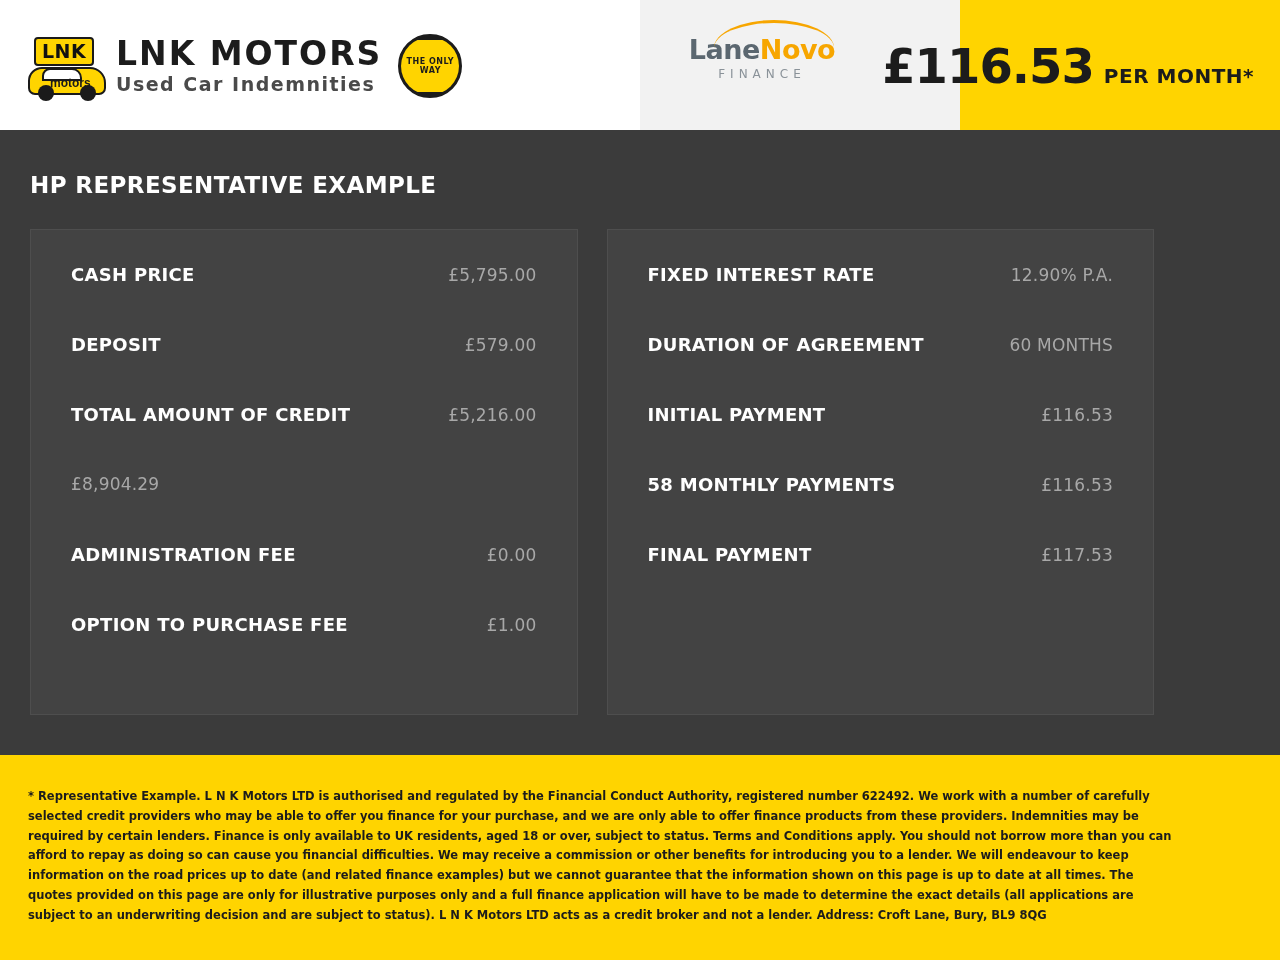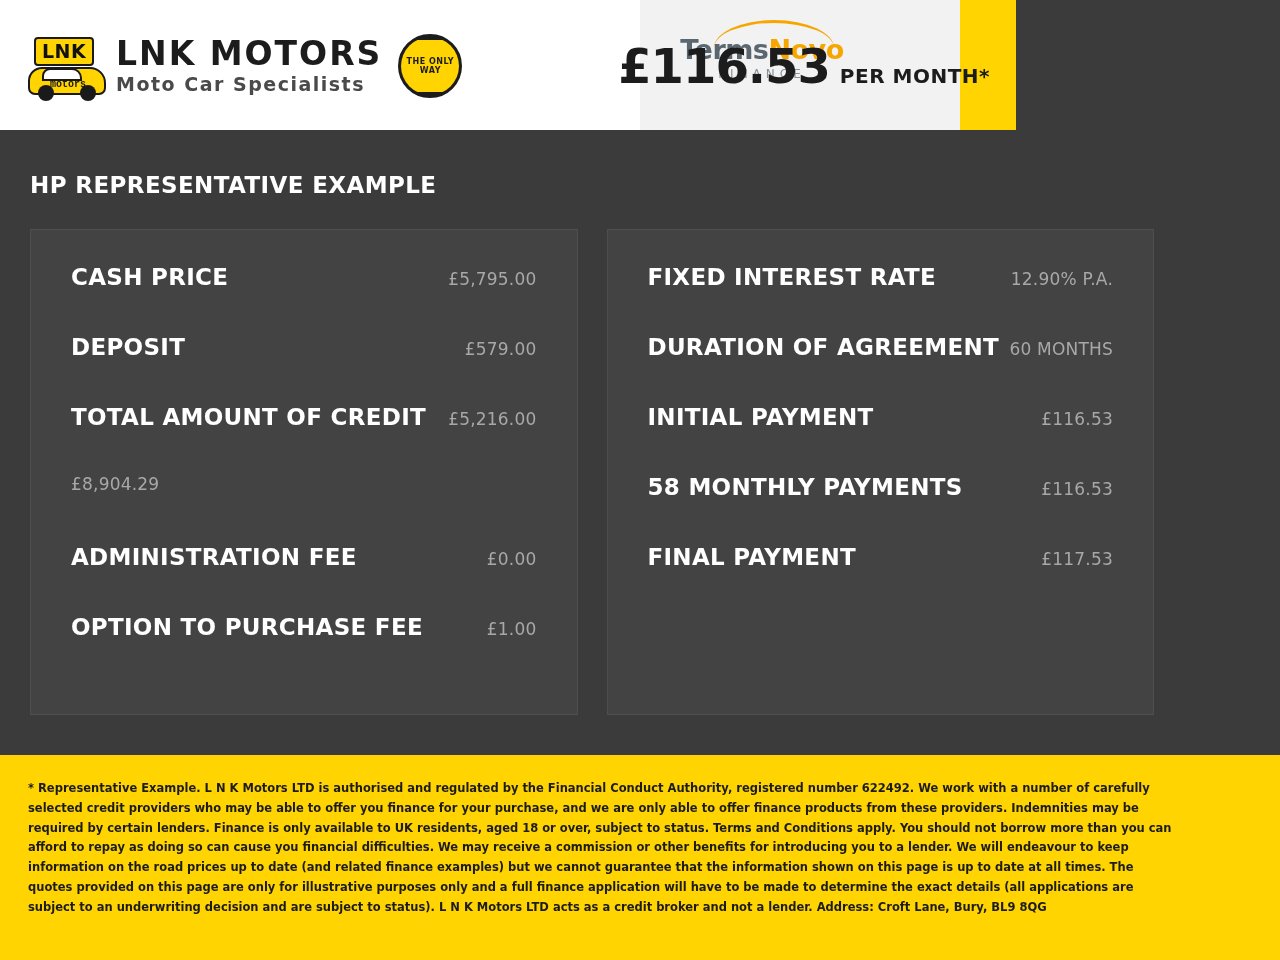--- a/index.html
+++ b/index.html
@@ -6,21 +6,21 @@
   html, body {
     width: 1280px; height: 960px;
     background: #3b3b3b;
     font-family: "Liberation Sans", sans-serif;
     overflow: hidden;
   }
 
   
   .header {
     position: relative;
-    width: 1016px;
+    width: 1280px;
     height: 130px;
     background: #ffffff;
     overflow: hidden;
   }
   .header-white {
     position: absolute;
     left: 0; top: 0;
     width: 640px; height: 130px;
     background: #ffffff;
     z-index: 3;
@@ -91,24 +91,24 @@
     bottom: -4px;
     width: 16px; height: 16px;
     background: #1a1a1a;
     border-radius: 50%;
   }
   .wheel.left { left: 10px; }
   .wheel.right { right: 10px; }
   .car-text {
     position: absolute;
     left: 22px; bottom: 7px;
-    font-size: 10px;
+    font-size: 12px;
     font-weight: bold;
     color: #1a1a1a;
-    font-family: Liberation Mono, monospace;
+    font-family: Liberation Sans, sans-serif;
   }
 
   .brand-text { display: flex; flex-direction: column; justify-content: center; }
   .brand-name {
     font-size: 33px;
     font-weight: bold;
     letter-spacing: 2px;
     color: #1c1c1c;
     line-height: 1.05;
     font-family: "DejaVu Sans", sans-serif;
@@ -235,21 +235,21 @@
     border: 1px solid #4e4e4e;
     padding: 34px 40px 30px 40px;
   }
   .row {
     display: flex;
     align-items: baseline;
     justify-content: space-between;
     height: 70px;
   }
   .row-label {
-    font-size: 23px;
+    font-size: 18px;
     font-weight: bold;
     color: #ffffff;
     letter-spacing: 0.3px;
     font-family: "DejaVu Sans", sans-serif;
   }
   .row-value {
     font-size: 17px;
     color: #a8a8a8;
     letter-spacing: 0.2px;
     font-family: "DejaVu Sans", sans-serif;
@@ -263,20 +263,21 @@
     background: #ffd400;
     padding: 24px 28px 0 28px;
   }
   .footer p {
     font-size: 11.5px;
     font-weight: bold;
     line-height: 1.72;
     color: #1c1c1c;
     font-family: "DejaVu Sans", sans-serif;
     max-width: 1150px;
+    margin-top: 8px;
   }
 </style>
 </head>
 <body>
 
 <div class="header">
   <div class="header-yellow"></div>
   <div class="header-grey"></div>
   <div class="header-white"></div>
 
@@ -284,32 +285,32 @@
     <div class="lnk-car">
       <div class="car-body"></div>
       <div class="car-window"></div>
       <div class="wheel left"></div>
       <div class="wheel right"></div>
       <div class="lnk-badge">LNK</div>
       <div class="car-text">motors</div>
     </div>
     <div class="brand-text">
       <div class="brand-name">LNK MOTORS</div>
-      <div class="brand-tag">Moto Car Specialists</div>
+      <div class="brand-tag">Used Car Indemnities</div>
     </div>
     <div class="only-way-badge">
       <div class="ow-top">L N K</div>
       <div class="ow-mid">THE ONLY WAY</div>
       <div class="ow-bottom">L N K</div>
     </div>
   </div>
 
   <div class="motonovo">
     <div class="mn-swoosh"></div>
-    <div class="mn-name"><span>Terms</span><span class="novo">Novo</span></div>
+    <div class="mn-name"><span>Lane</span><span class="novo">Novo</span></div>
     <div class="mn-sub">FINANCE</div>
   </div>
 
   <div class="price-zone">
     <div class="price-amount">£116.53</div>
     <div class="price-per">PER MONTH*</div>
   </div>
 </div>
 
 <div class="body-wrap">

